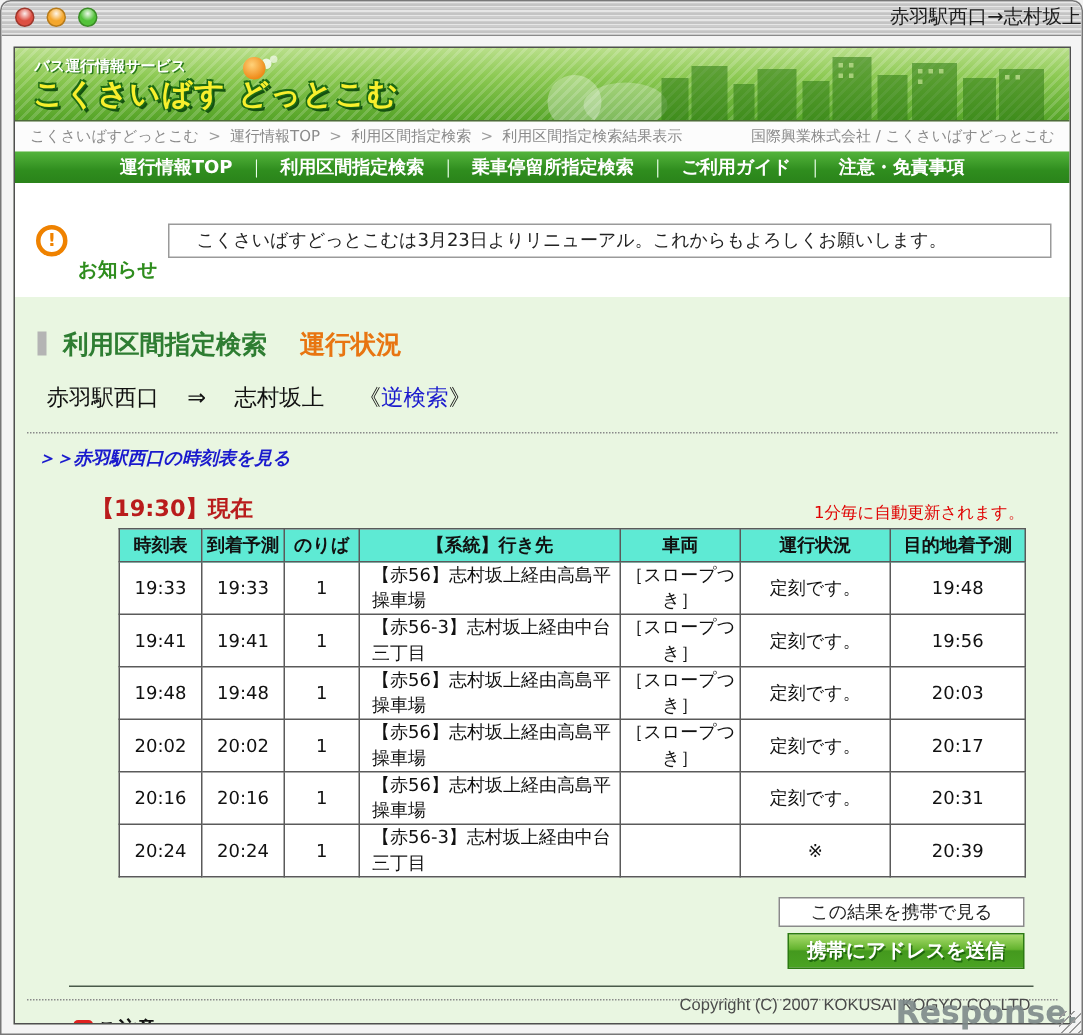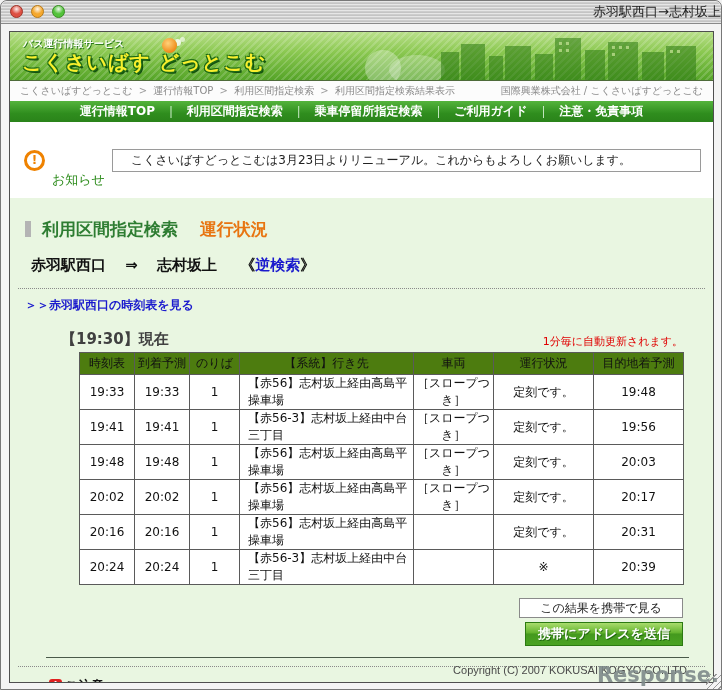--- a/index.html
+++ b/index.html
@@ -44,44 +44,44 @@
   .nav{height:21px;background:linear-gradient(180deg,#54b43c 0%,#2f8d1e 60%,#2a831a 100%);
     display:flex;justify-content:center;align-items:center;gap:10px;
     font-size:12px;font-weight:bold;color:#fff;}
   .nav a{color:#fff;text-decoration:none;cursor:pointer;}
   .nav .navsep{font-weight:normal;color:#eaffea;}
 
   
   .noticerow{background:#fff;padding:9px 12px 9px 14px;display:flex;align-items:center;gap:7px;}
   .notice-icon{flex:0 0 auto;width:15px;height:15px;border:3px solid #ef8200;border-radius:50%;
     background:#fff;color:#ef8200;font-weight:bold;font-size:12px;line-height:15px;text-align:center;}
-  .notice-label{color:#2f8d1e;font-weight:normal;font-size:13px;white-space:nowrap;margin-top:40px;}
+  .notice-label{color:#2f8d1e;font-weight:bold;font-size:13px;white-space:nowrap;margin-top:40px;}
   .notice-box{flex:1;border:1px solid #9a9a9a;background:#fff;height:21px;line-height:21px;
     font-size:12px;color:#222;padding:0 18px;overflow:hidden;white-space:nowrap;}
 
   
   .main{position:relative;}
   .pagetitle{margin:20px 0 0 15px;font-size:17px;font-weight:bold;}
   .titlebarmark{display:inline-block;width:6px;height:16px;background:#b4b4b4;margin-right:5px;vertical-align:-2px;}
   .title-main{color:#2e7d32;}
   .title-sub{color:#e87511;margin-left:16px;}
-  .routeline{margin:15px 0 0 21px;font-size:15px;font-weight:bold;color:#111;}
+  .routeline{margin:15px 0 0 21px;font-size:15px;font-weight:normal;color:#111;}
   .routeline .arrow{margin:0 14px;}
   .routeline .revwrap{margin-left:18px;}
   .link{color:#1a1acd;text-decoration:none;cursor:pointer;}
   .dotted{border:0;border-top:1px dotted #8a8a8a;margin:13px 8px 0 8px;height:0;}
-  .tlink{display:inline-block;margin:8px 0 0 15px;font-size:12px;font-weight:bold;}
+  .tlink{display:inline-block;margin:8px 0 0 15px;font-size:12px;font-weight:bold;font-style:italic;}
   .timerow{display:flex;justify-content:space-between;align-items:flex-end;margin:16px 30px 3px 51px;}
-  .nowtime{font-size:15px;font-weight:bold;color:#404040;}
+  .nowtime{font-size:15px;font-weight:bold;color:#b91c1c;}
   .autoupd{font-size:11px;color:#e00000;}
 
   
   table.tt{border-collapse:collapse;table-layout:fixed;margin-left:69px;background:#fff;font-size:12px;}
   table.tt th,table.tt td{border:1px solid #5a5a5a;padding:0 2px;text-align:center;color:#111;}
-  table.tt th{background:#4d7c0f;height:21px;font-weight:normal;margin-top:10px;}
+  table.tt th{background:#5eead4;height:21px;font-weight:bold;margin-top:10px;}
   table.tt td{height:18px;}
   table.tt td.dest{text-align:left;padding-left:8px;}
   .c0{width:55px}.c1{width:55px}.c2{width:50px}.c3{width:174px}.c4{width:80px}.c5{width:100px}.c6{width:90px}
 
   
   .btnrow{margin:13px 30px 0 0;}
   .btn-view{display:block;margin-left:auto;width:164px;height:20px;background:#fff;
     border:1px solid #8a8a8a;font-size:12px;color:#222;cursor:pointer;
     font-family:"DejaVu Sans","Liberation Sans",sans-serif;}
   .btn-send{display:block;margin-left:auto;margin-top:4px;width:158px;height:24px;cursor:pointer;

